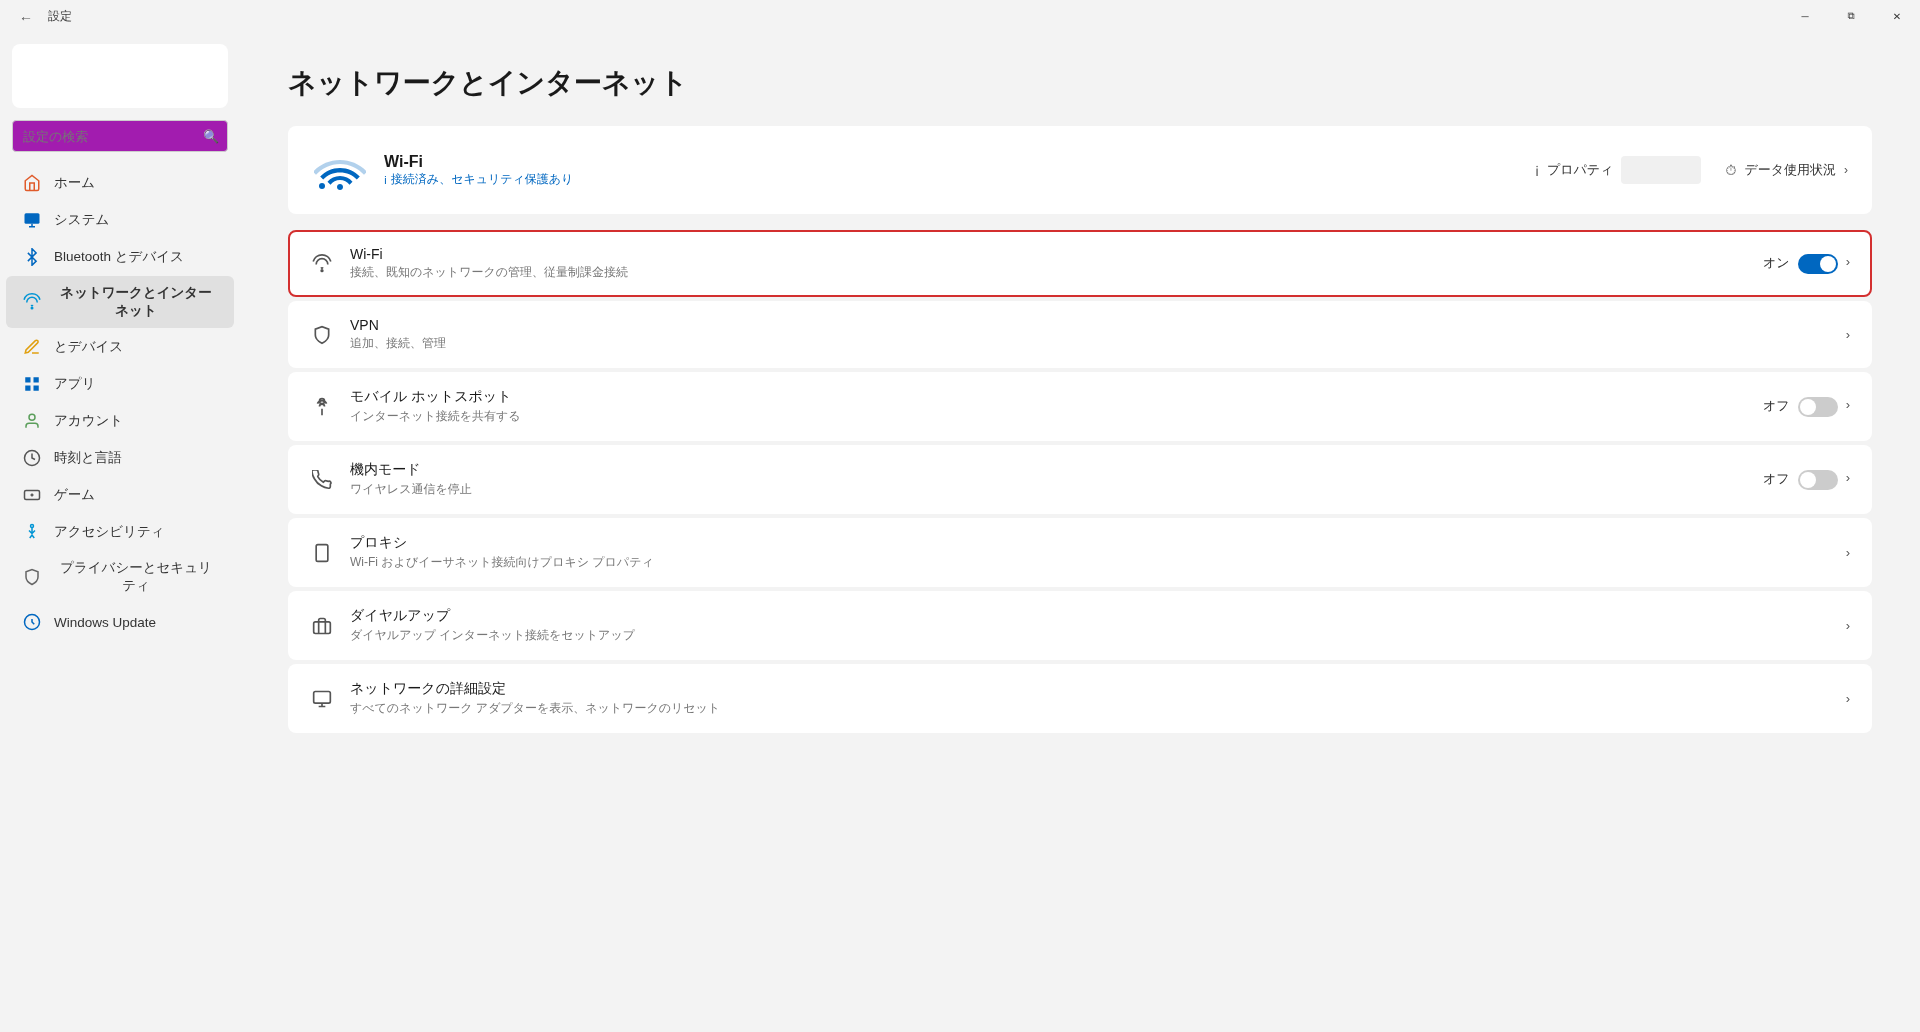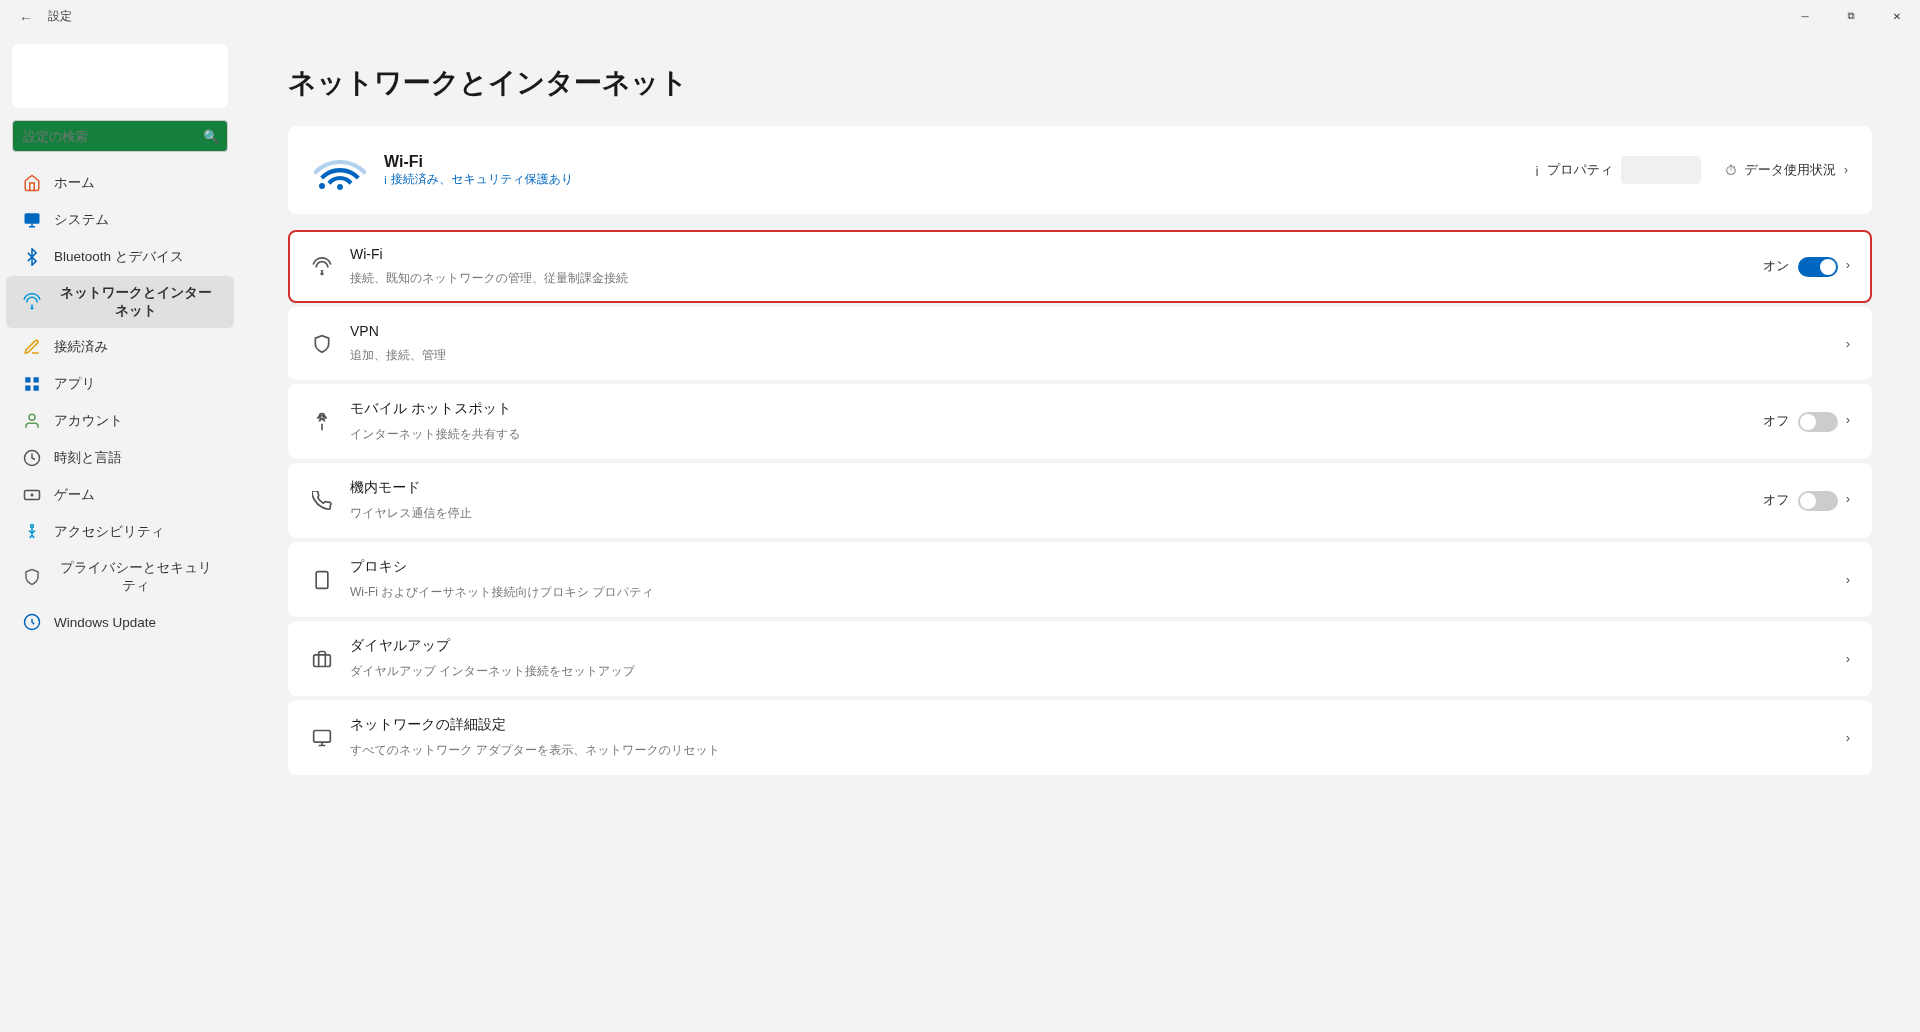--- a/index.html
+++ b/index.html
@@ -78,21 +78,21 @@
     }
     .sidebar-search {
       margin: 4px 12px 12px 12px;
       position: relative;
     }
     .sidebar-search input {
       width: 100%;
       height: 32px;
       border-radius: 4px;
       border: 1px solid #ccc;
-      background: #15803d;
+      background: #a21caf;
       padding: 0 30px 0 10px;
       font-size: 13px;
       outline: none;
     }
     .sidebar-search .search-icon {
       position: absolute;
       right: 8px;
       top: 50%;
       transform: translateY(-50%);
       color: #666;
@@ -223,21 +223,21 @@
       flex: 1;
     }
     .settings-item .item-title {
       font-size: 14px;
       font-weight: 500;
       color: #1a1a1a;
     }
     .settings-item .item-desc {
       font-size: 12px;
       color: #777;
-      margin-top: 8px;
+      margin-top: 2px;
     }
     .settings-item .item-right {
       display: flex;
       align-items: flex-start;
       gap: 8px;
       flex-shrink: 0;
     }
     .toggle-label {
       font-size: 13px;
       color: #333;
@@ -336,21 +336,21 @@
           </span>
     <span>ネットワークとインターネット</span>
   </div>
         <div class="sidebar-item">
     <span class="icon">
             <svg width="18" height="18" viewBox="0 0 24 24" fill="none" stroke="#e0a010" stroke-width="2">
               <path d="M12 20h9"></path>
               <path d="M16.5 3.5a2.121 2.121 0 013 3L7 19l-4 1 1-4L16.5 3.5z"></path>
             </svg>
           </span>
-    <span>接続済み</span>
+    <span>とデバイス</span>
   </div>
         <div class="sidebar-item">
     <span class="icon">
             <svg width="18" height="18" viewBox="0 0 24 24" fill="#0067c0" stroke="none">
               <rect x="3" y="3" width="7" height="7"></rect>
               <rect x="14" y="3" width="7" height="7"></rect>
               <rect x="3" y="14" width="7" height="7"></rect>
               <rect x="14" y="14" width="7" height="7"></rect>
             </svg>
           </span>

